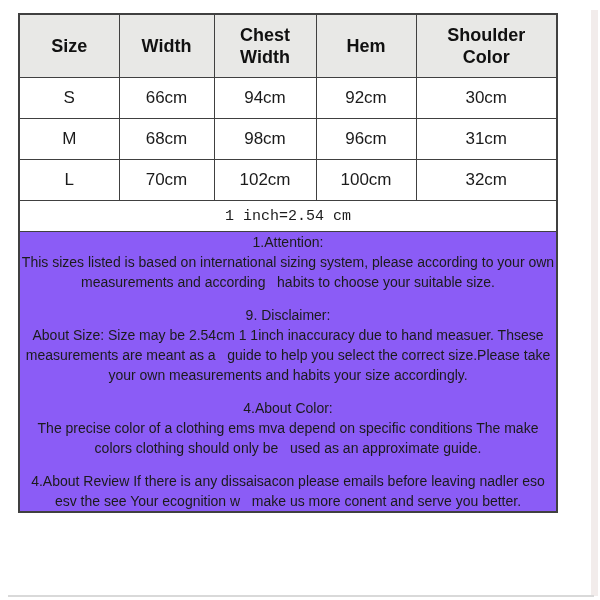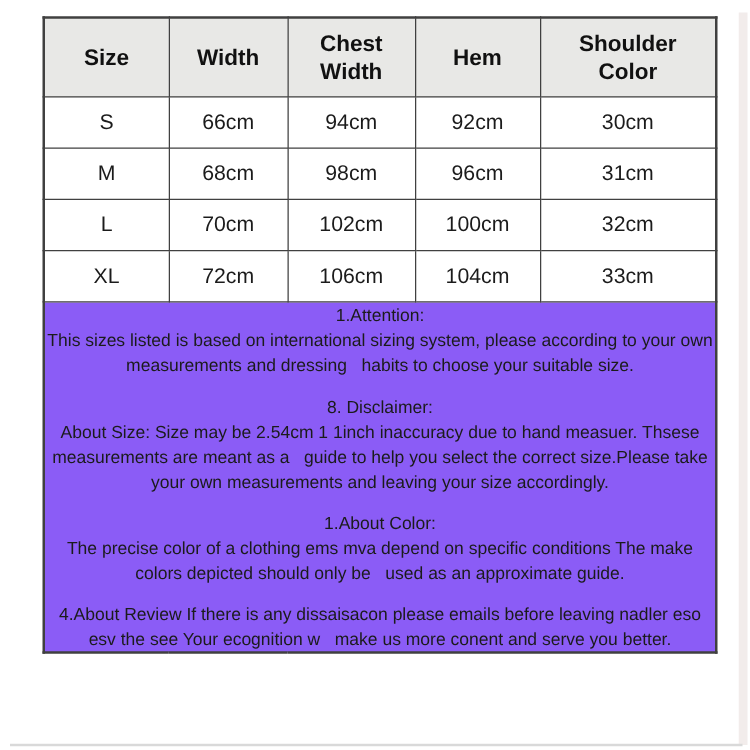--- a/index.html
+++ b/index.html
@@ -11,21 +11,21 @@
     position: relative;
     width: 600px;
     height: 600px;
     background: #ffffff;
     overflow: hidden;
     font-family: "Liberation Sans", sans-serif;
     color: #1b1b1b;
   }
   table.size-table {
     position: absolute;
-    left: 34px;
+    left: 18px;
     top: 13px;
     border-collapse: collapse;
     table-layout: fixed;
     width: 538px;
     border: 2px solid #404040;
   }
   table.size-table th,
   table.size-table td {
     border: 1px solid #404040;
     text-align: center;
@@ -122,46 +122,42 @@
         <td class="data-cell">31cm</td>
       </tr>
       <tr>
         <td class="data-cell">L</td>
         <td class="data-cell">70cm</td>
         <td class="data-cell">102cm</td>
         <td class="data-cell">100cm</td>
         <td class="data-cell">32cm</td>
       </tr>
       <tr>
-        <td class="data-cell">XL</td>
-        <td class="data-cell">72cm</td>
-        <td class="data-cell">106cm</td>
-        <td class="data-cell">104cm</td>
-        <td class="data-cell">33cm</td>
+        <td class="inch-cell" colspan="5">1 inch=2.54 cm</td>
       </tr>
       <tr>
         <td class="notes-cell" colspan="5">
 
           <div class="note-section">
             <div class="note-line">1.Attention:</div>
             <div class="note-line">This sizes listed is based on international sizing system, please according to your own</div>
-            <div class="note-line">measurements and dressing   habits to choose your suitable size.</div>
+            <div class="note-line">measurements and according   habits to choose your suitable size.</div>
           </div>
 
           <div class="note-section">
-            <div class="note-line">8. Disclaimer:</div>
+            <div class="note-line">9. Disclaimer:</div>
             <div class="note-line">About Size: Size may be 2.54cm 1 1inch inaccuracy due to hand measuer. Thsese</div>
             <div class="note-line">measurements are meant as a   guide to help you select the correct size.Please take</div>
-            <div class="note-line">your own measurements and leaving your size accordingly.</div>
+            <div class="note-line">your own measurements and habits your size accordingly.</div>
           </div>
 
           <div class="note-section">
-            <div class="note-line">1.About Color:</div>
+            <div class="note-line">4.About Color:</div>
             <div class="note-line">The precise color of a clothing ems mva depend on specific conditions The make</div>
-            <div class="note-line">colors depicted should only be   used as an approximate guide.</div>
+            <div class="note-line">colors clothing should only be   used as an approximate guide.</div>
           </div>
 
           <div class="note-section">
             <div class="note-line">4.About Review If there is any dissaisacon please emails before leaving nadler eso</div>
             <div class="note-line">esv the see Your ecognition w   make us more conent and serve you better.</div>
           </div>
 
         </td>
       </tr>
     </tbody>

